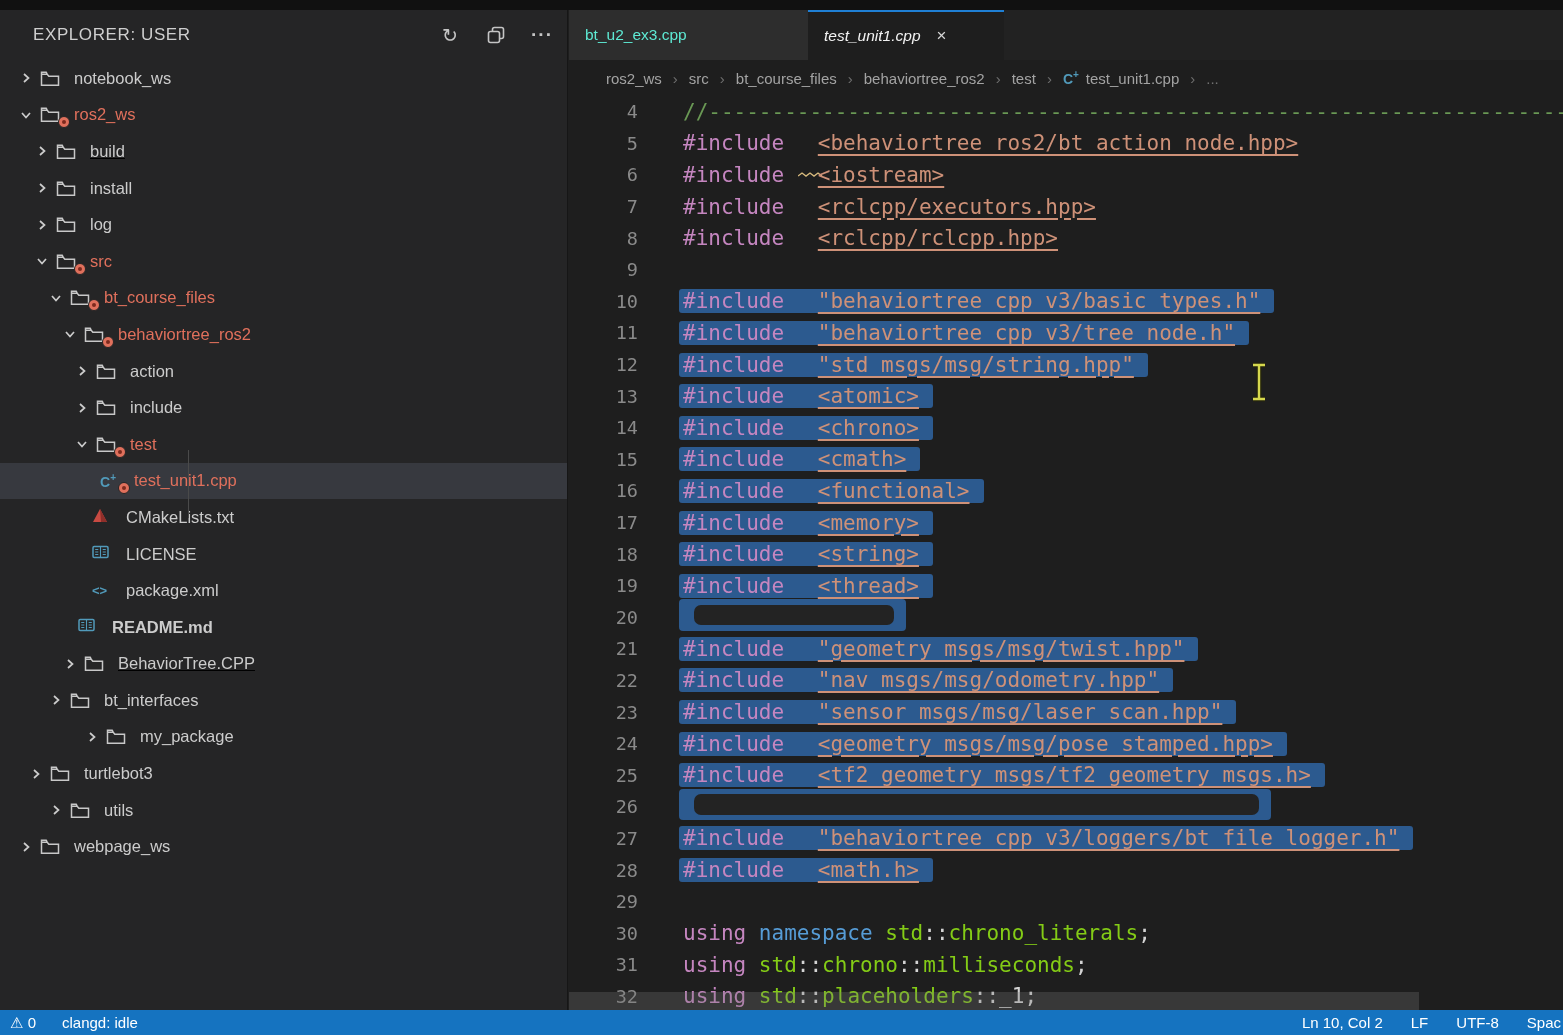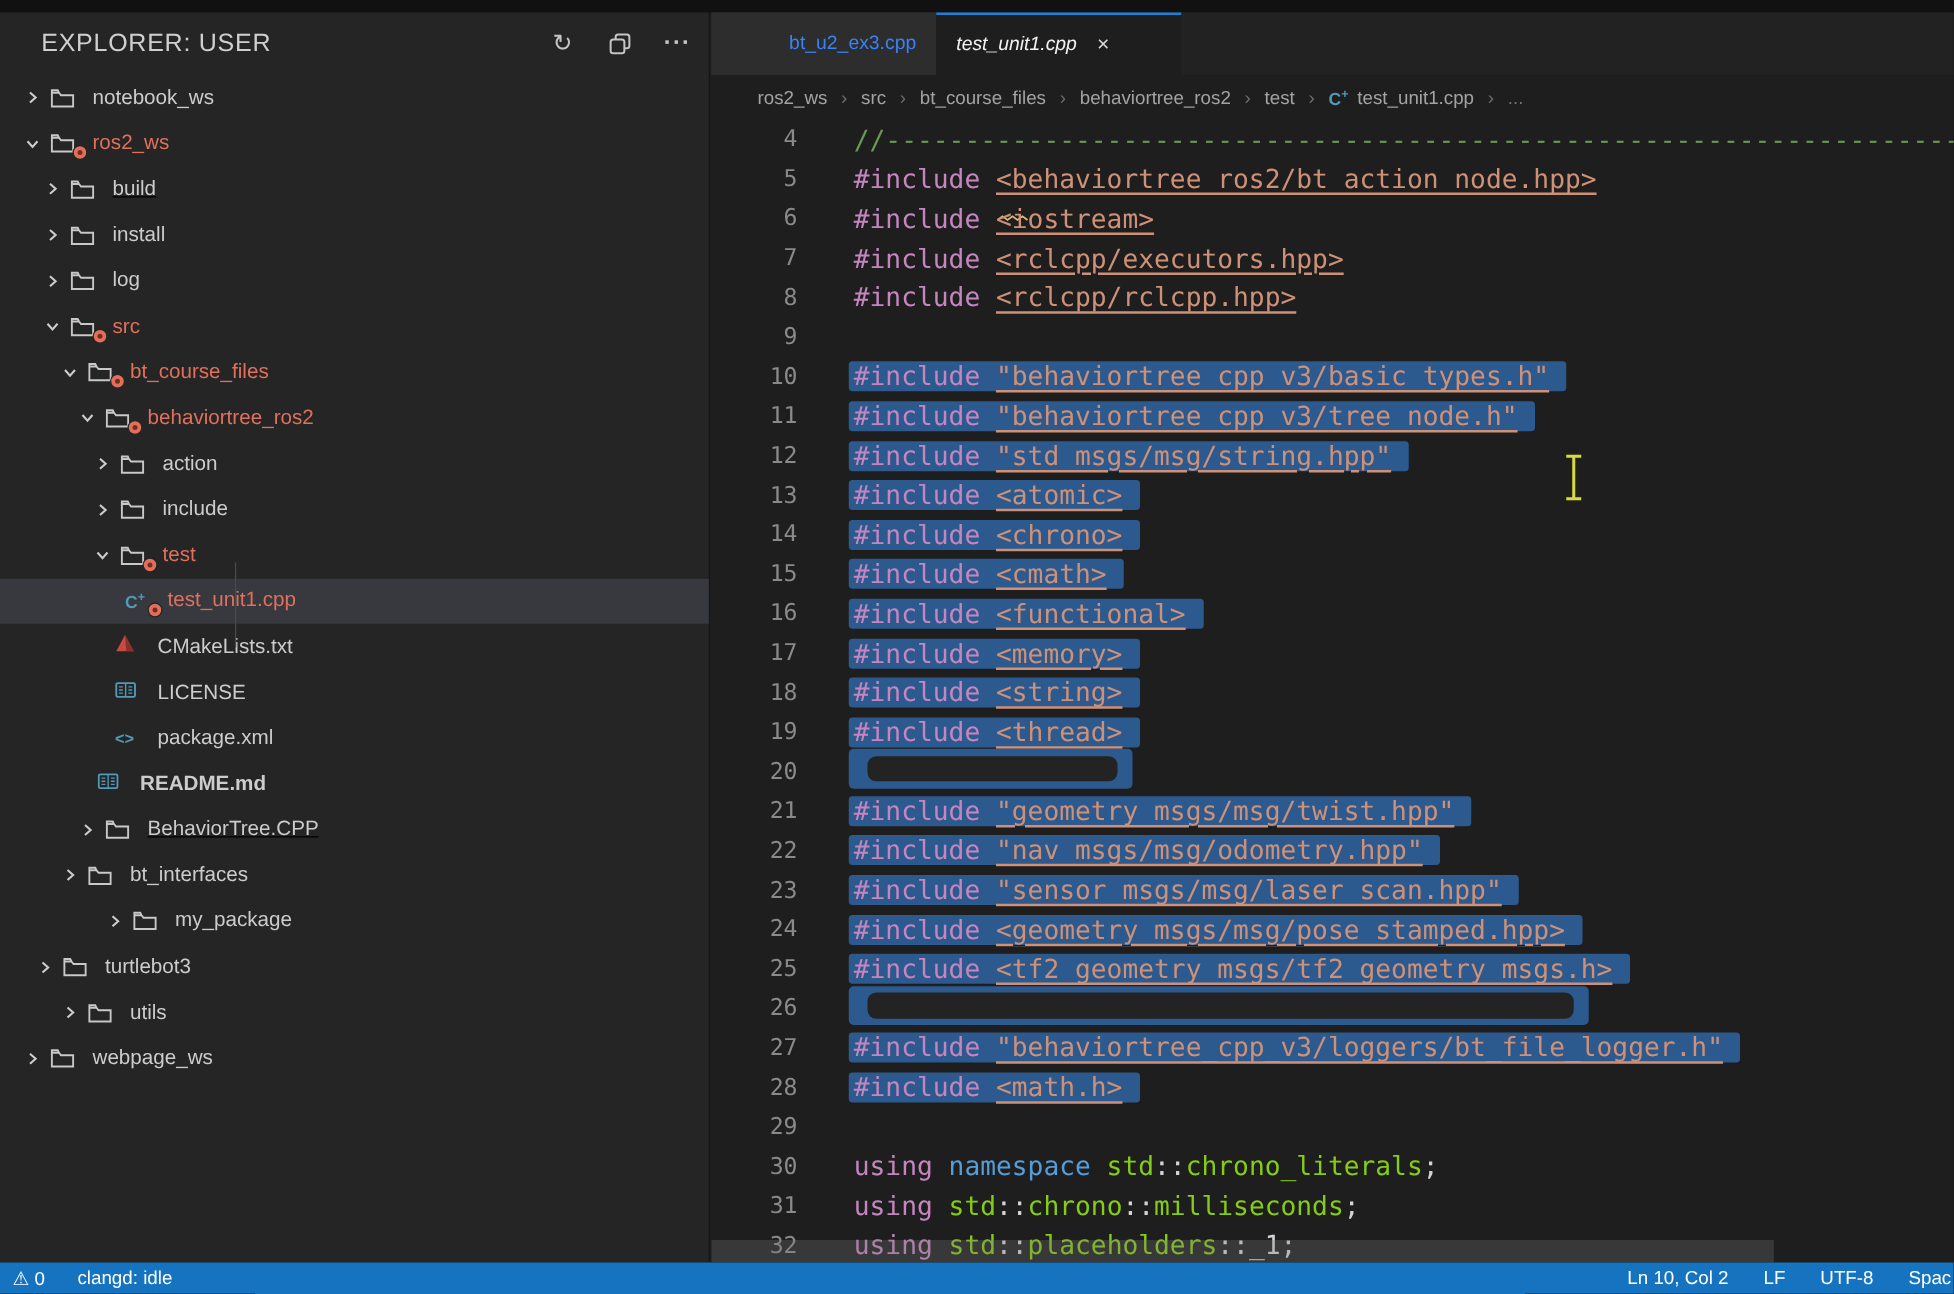--- a/index.html
+++ b/index.html
@@ -7,21 +7,21 @@
               font-family:"Liberation Sans", sans-serif; }
   #app { position:relative; width:1563px; height:1035px; }
 
   
   .top-strip { position:absolute; left:0; top:0; width:1563px; height:10px; background:#111111; }
 
   
   .sidebar { position:absolute; left:0; top:10px; width:568px; height:1000px;
              background:#252526; border-right:1px solid #161616; }
   .sb-header { height:50px; display:flex; align-items:center; padding:0 14px 0 33px; }
-  .sb-title { color:#cfcfcf; font-size:20px; letter-spacing:.6px; flex:1 1 auto; }
+  .sb-title { color:#cfcfcf; font-size:17px; letter-spacing:.6px; flex:1 1 auto; }
   .sb-actions { display:flex; align-items:center; gap:24px; color:#c5c5c5; }
   .sb-act { width:22px; height:22px; display:flex; align-items:center; justify-content:center;
             font-size:19px; cursor:pointer; }
   .tree { position:relative; }
   .tree-row { position:relative; height:36.6px; display:flex; align-items:center; cursor:pointer; }
   .tree-row.selected { background:#37393f; }
   .chev { width:28px; height:100%; display:flex; align-items:center; justify-content:center; flex:none; }
   .icon-slot { width:34px; height:100%; display:flex; align-items:center; justify-content:flex-start; flex:none; position:relative; }
   .tree-label { font-size:16.5px; color:#cccccc; white-space:nowrap; }
   .tree-label.accent { color:#e0705c; }
@@ -30,37 +30,37 @@
   .badge::after { content:""; width:4px; height:4px; border-radius:50%; background:#7c2a1e; }
   .cpp-glyph { color:#519aba; font-weight:bold; font-size:14px; letter-spacing:0; }
   .cpp-glyph sup { font-size:10px; }
   .xml-glyph { color:#519aba; font-weight:bold; font-size:13px; }
   .indent-guide { position:absolute; left:188px; top:440px; width:1px; height:68px; background:#4a4a4a; }
 
   
   .editor { position:absolute; left:569px; top:10px; width:994px; height:1000px; background:#1e1e1e; }
   .tabbar { position:relative; height:50px; background:#222222; display:flex; }
   .tab { height:100%; display:flex; align-items:center; padding:0 16px; font-size:15.5px; cursor:pointer; }
-  .tab.inactive { background:#2d2d2d; color:#3b82f6; width:180px;justify-content:flex-end; }
+  .tab.inactive { background:#2d2d2d; color:#5eead4; width:239px; }
   .tab.active { background:#1e1e1e; color:#f2f2f2; font-style:italic; width:196px; border-top:2.5px solid #1f7fd4; }
   .tab .close { margin-left:16px; font-style:normal; color:#d8d8d8; font-size:17px; cursor:pointer; }
   .breadcrumb { height:36px; display:flex; align-items:center; padding-left:37px; background:#1e1e1e;
                 color:#a3a3a3; font-size:15px; white-space:nowrap; }
   .bc-item { cursor:pointer; }
   .bc-sep { color:#6e6e6e; margin:0 11px; font-size:15px; }
   .bc-dim { color:#707070; }
   .bc-icon { margin-right:7px; }
 
   .code { position:relative; height:914px; overflow:hidden; font-family:"DejaVu Sans Mono", monospace; }
   .code-row { display:flex; align-items:center; height:31.6px; white-space:pre; position:relative; }
   .gutter { flex:none; width:114px; padding-right:45px; text-align:right;
             font-size:18.5px; color:#8a8a8a; }
   .line-content { flex:none; font-size:21px; color:#d4d4d4; position:relative; }
   .tk-kw { color:#c586c0; }
-  .tk-str { color:#ce9178; }
+  .tk-str { color:#ce9178;margin-left:21px; }
   .tk-cmt { color:#6a9955; }
   .tk-blue { color:#569cd6; }
   .tk-type { color:#84cc16; }
   .tk-plain { color:#d4d4d4; }
   .tk-u { text-decoration:underline; text-underline-offset:4px; text-decoration-thickness:1.5px; }
   .sel-bg { background:#2c5a8f; border-radius:3px; padding:0 14px 0 4px; margin-left:-4px;
             display:inline-block; }
   .sel-empty { margin-left:-4px; height:31.6px; background:#2c5a8f; border-radius:4px; }
   .sel-empty .inner { height:20.6px; margin:5.5px 12px 5.5px 15px; background:#232323; border-radius:7px; }
   .squiggle { position:absolute; top:27px; }

